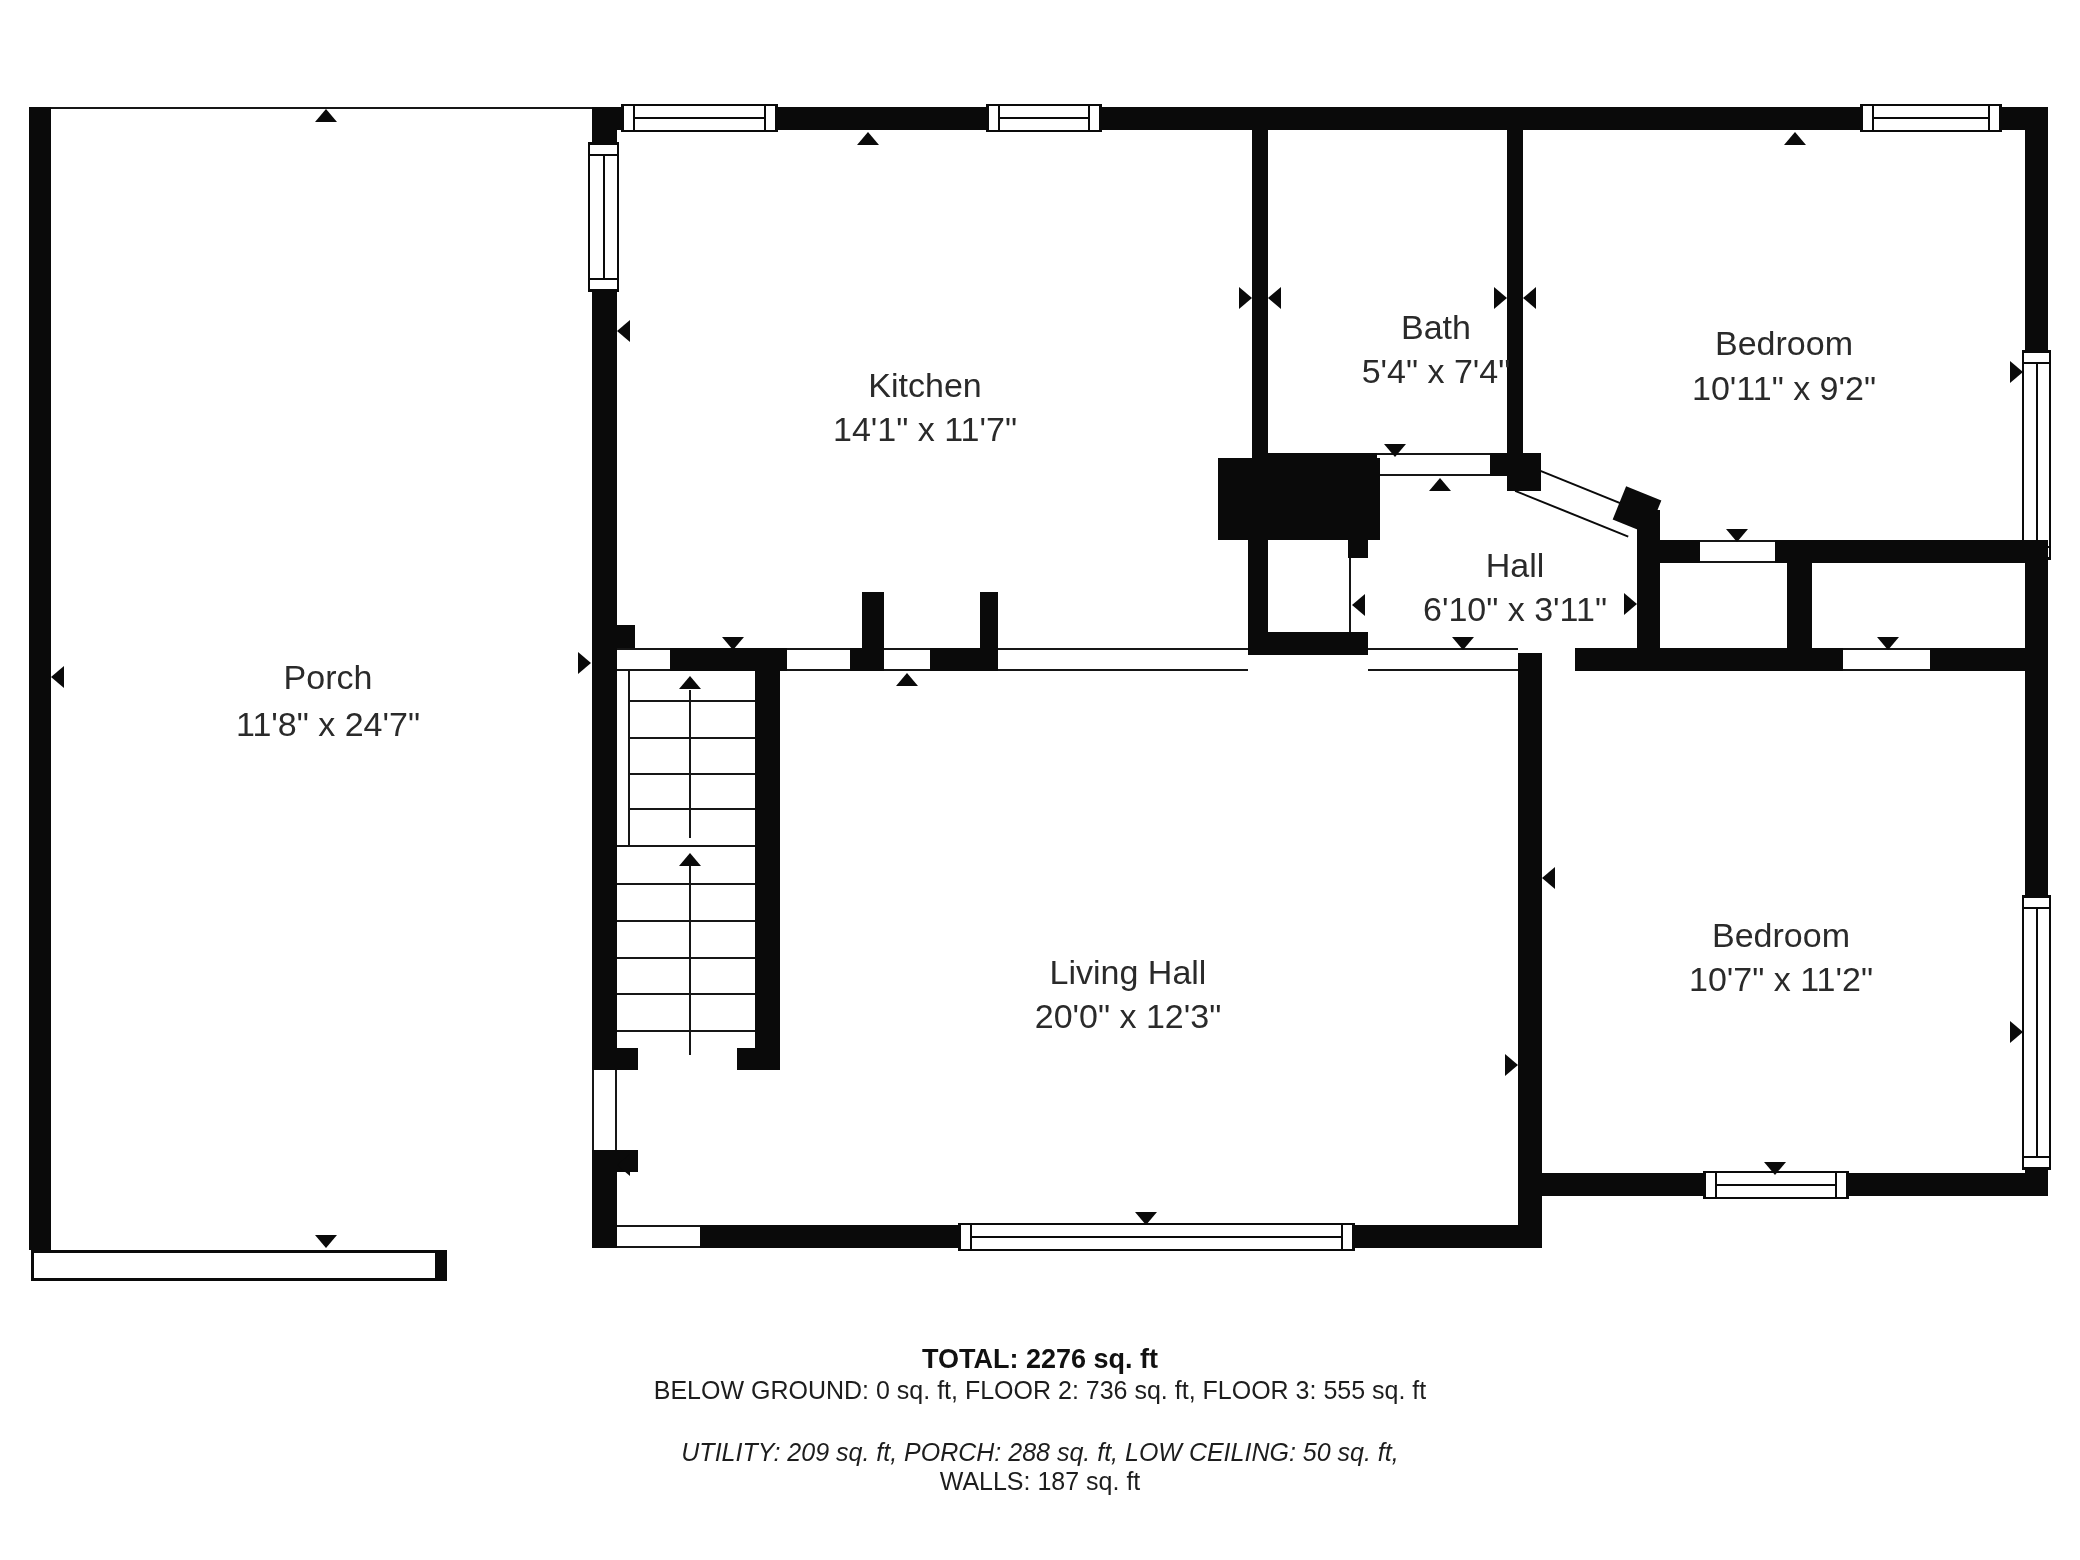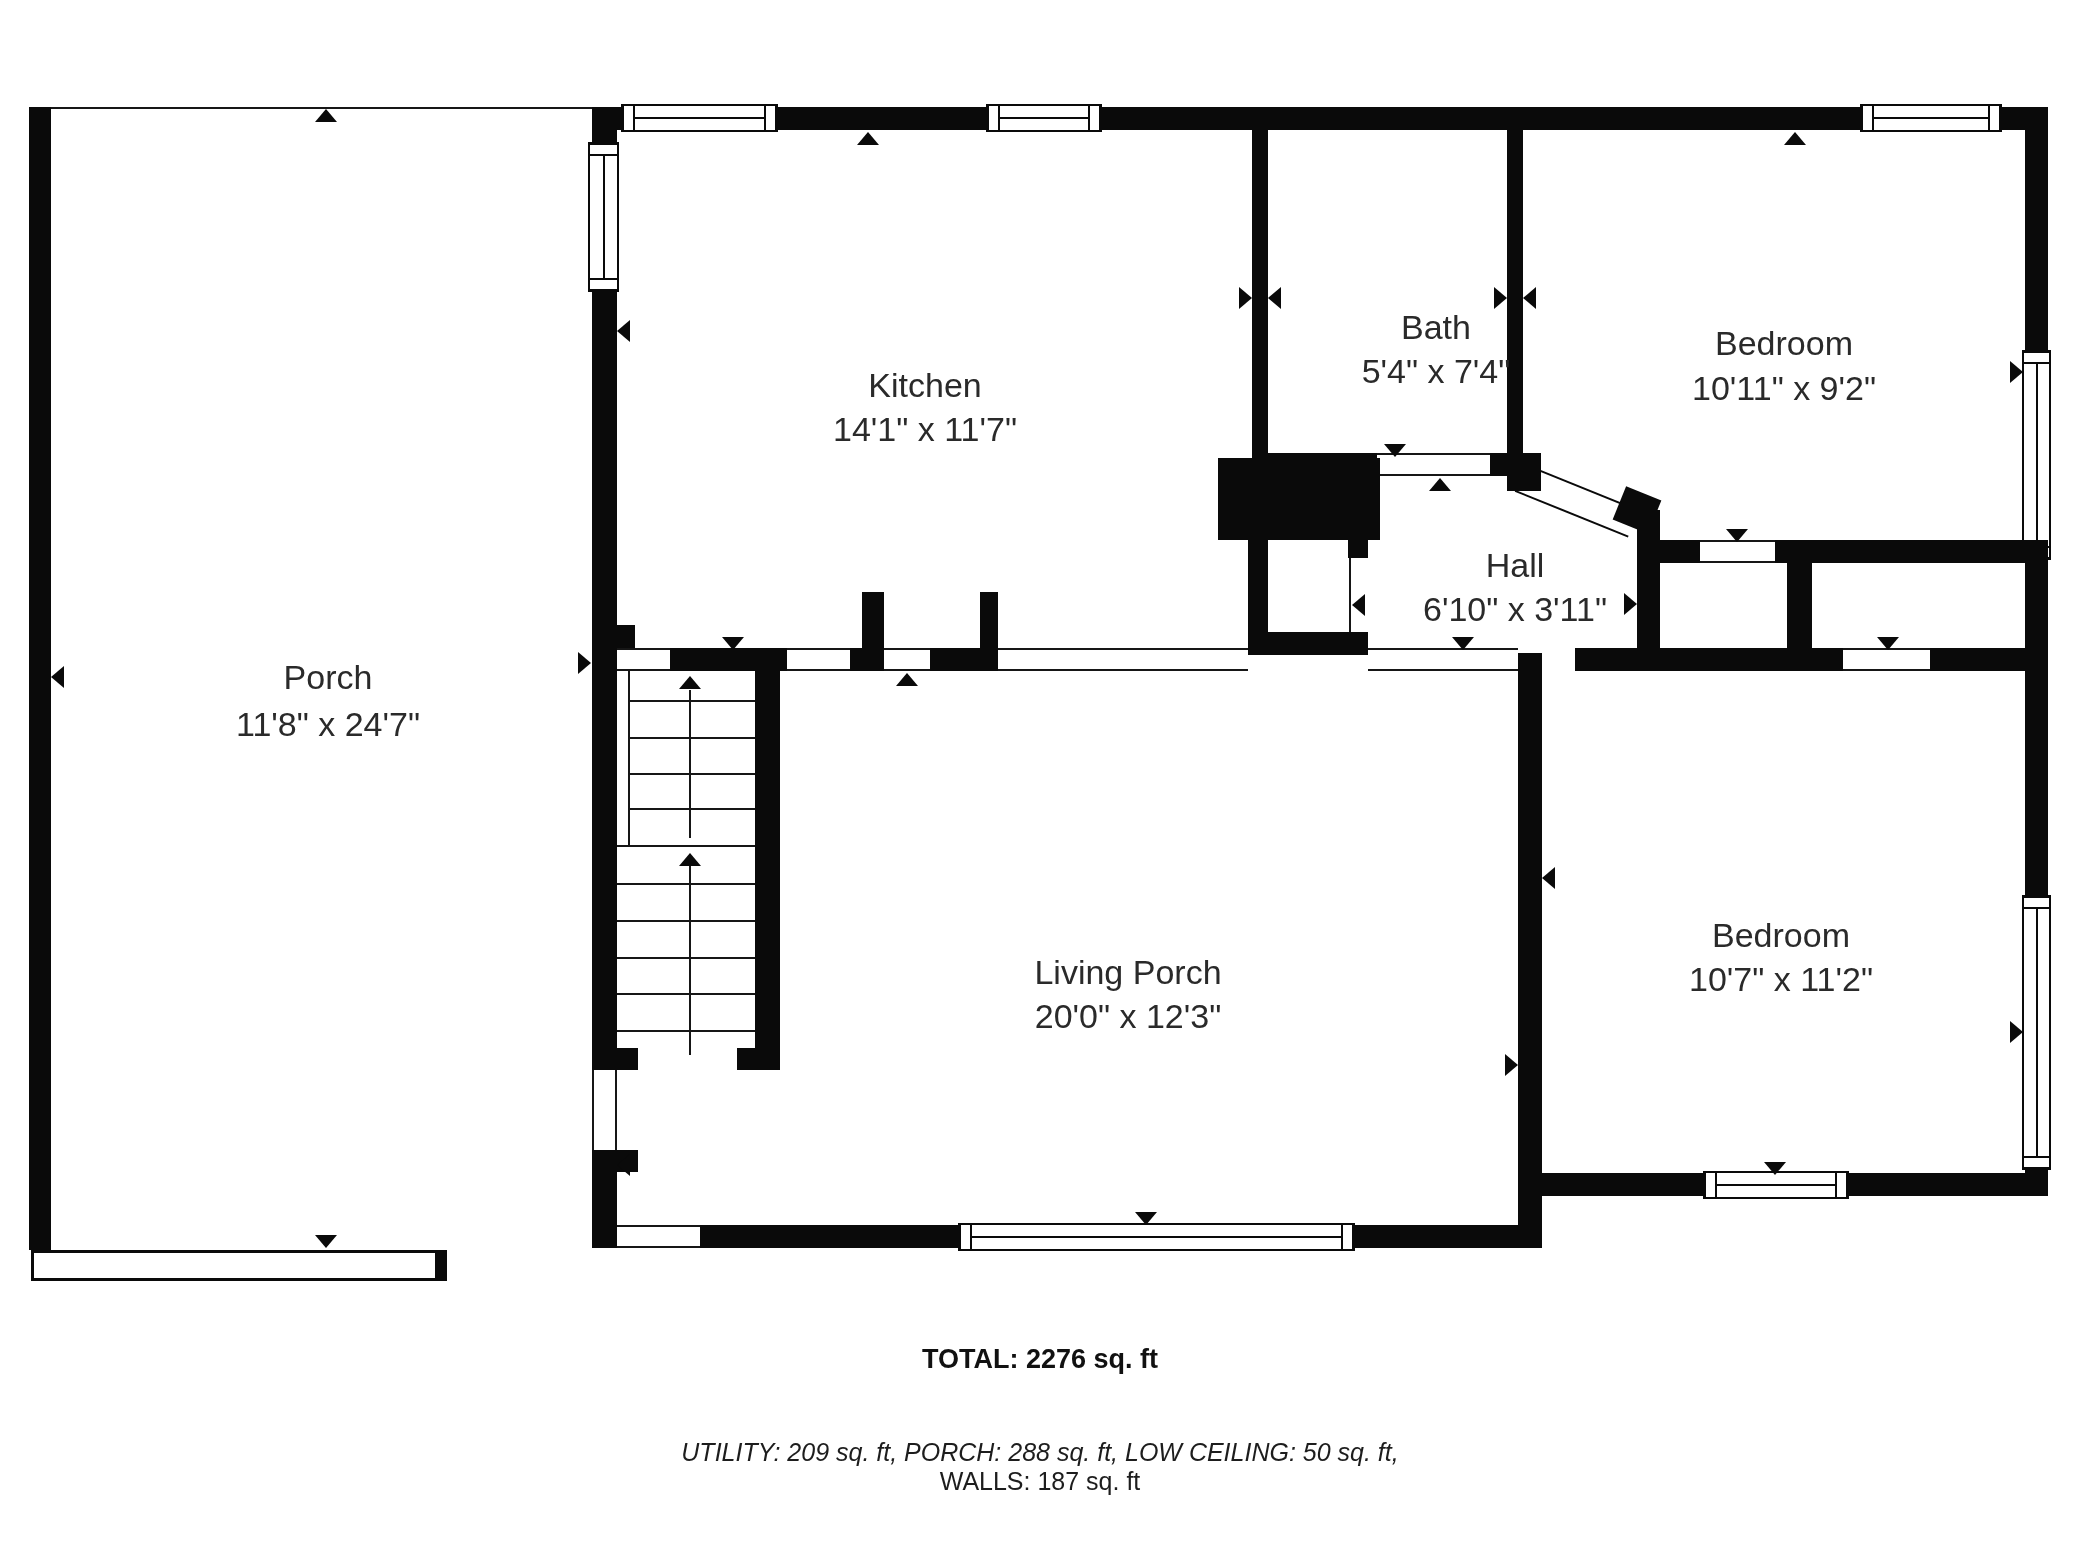--- a/index.html
+++ b/index.html
@@ -214,23 +214,24 @@
 
   <div class="rlabel" style="left:1436px;top:327px;">Bath</div>
   <div class="rlabel" style="left:1436px;top:371px;">5'4" x 7'4"</div>
 
   <div class="rlabel" style="left:1784px;top:343px;">Bedroom</div>
   <div class="rlabel" style="left:1784px;top:388px;">10'11" x 9'2"</div>
 
   <div class="rlabel" style="left:1515px;top:565px;">Hall</div>
   <div class="rlabel" style="left:1515px;top:609px;">6'10" x 3'11"</div>
 
-  <div class="rlabel" style="left:1128px;top:972px;">Living Porch</div>
+  <div class="rlabel" style="left:1128px;top:972px;">Living Hall</div>
   <div class="rlabel" style="left:1128px;top:1016px;">20'0" x 12'3"</div>
 
   <div class="rlabel" style="left:1781px;top:935px;">Bedroom</div>
   <div class="rlabel" style="left:1781px;top:979px;">10'7" x 11'2"</div>
 
   <div class="sumline total" style="top:1344px;">TOTAL: 2276 sq. ft</div>
+  <div class="sumline" style="top:1376px;">BELOW GROUND: 0 sq. ft, FLOOR 2: 736 sq. ft, FLOOR 3: 555 sq. ft</div>
   <div class="sumline" style="top:1438px;font-style:italic;">UTILITY: 209 sq. ft, PORCH: 288 sq. ft, LOW CEILING: 50 sq. ft,</div>
   <div class="sumline" style="top:1467px;">WALLS: 187 sq. ft</div>
 
 </div>
 
 </body></html>

